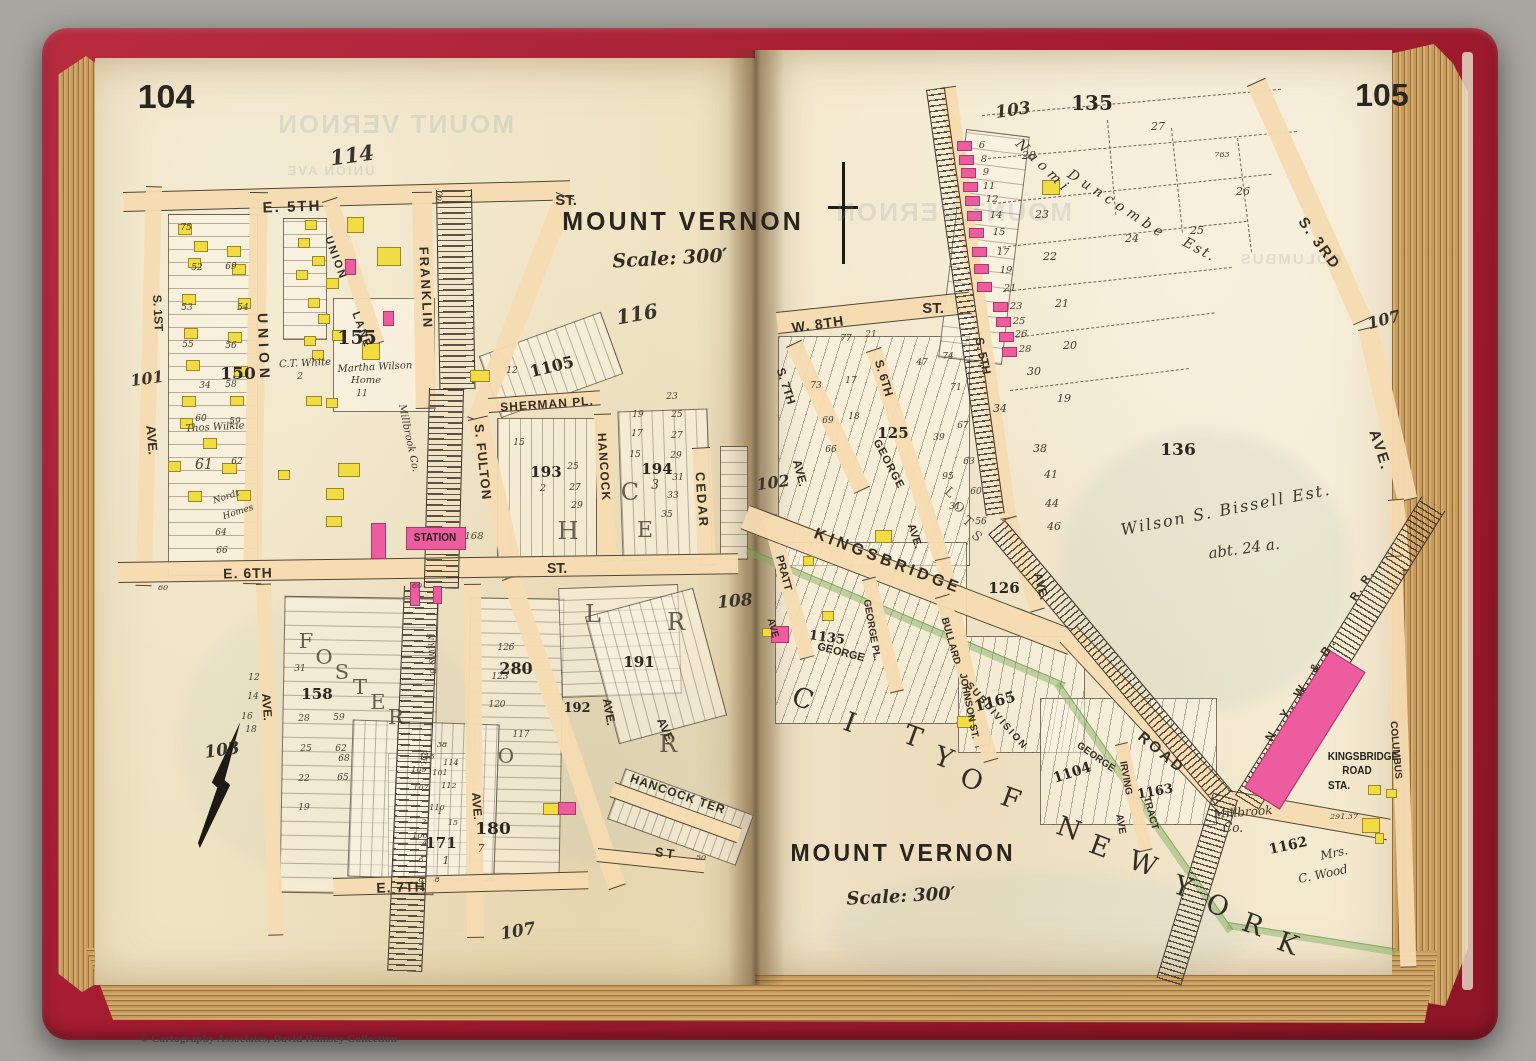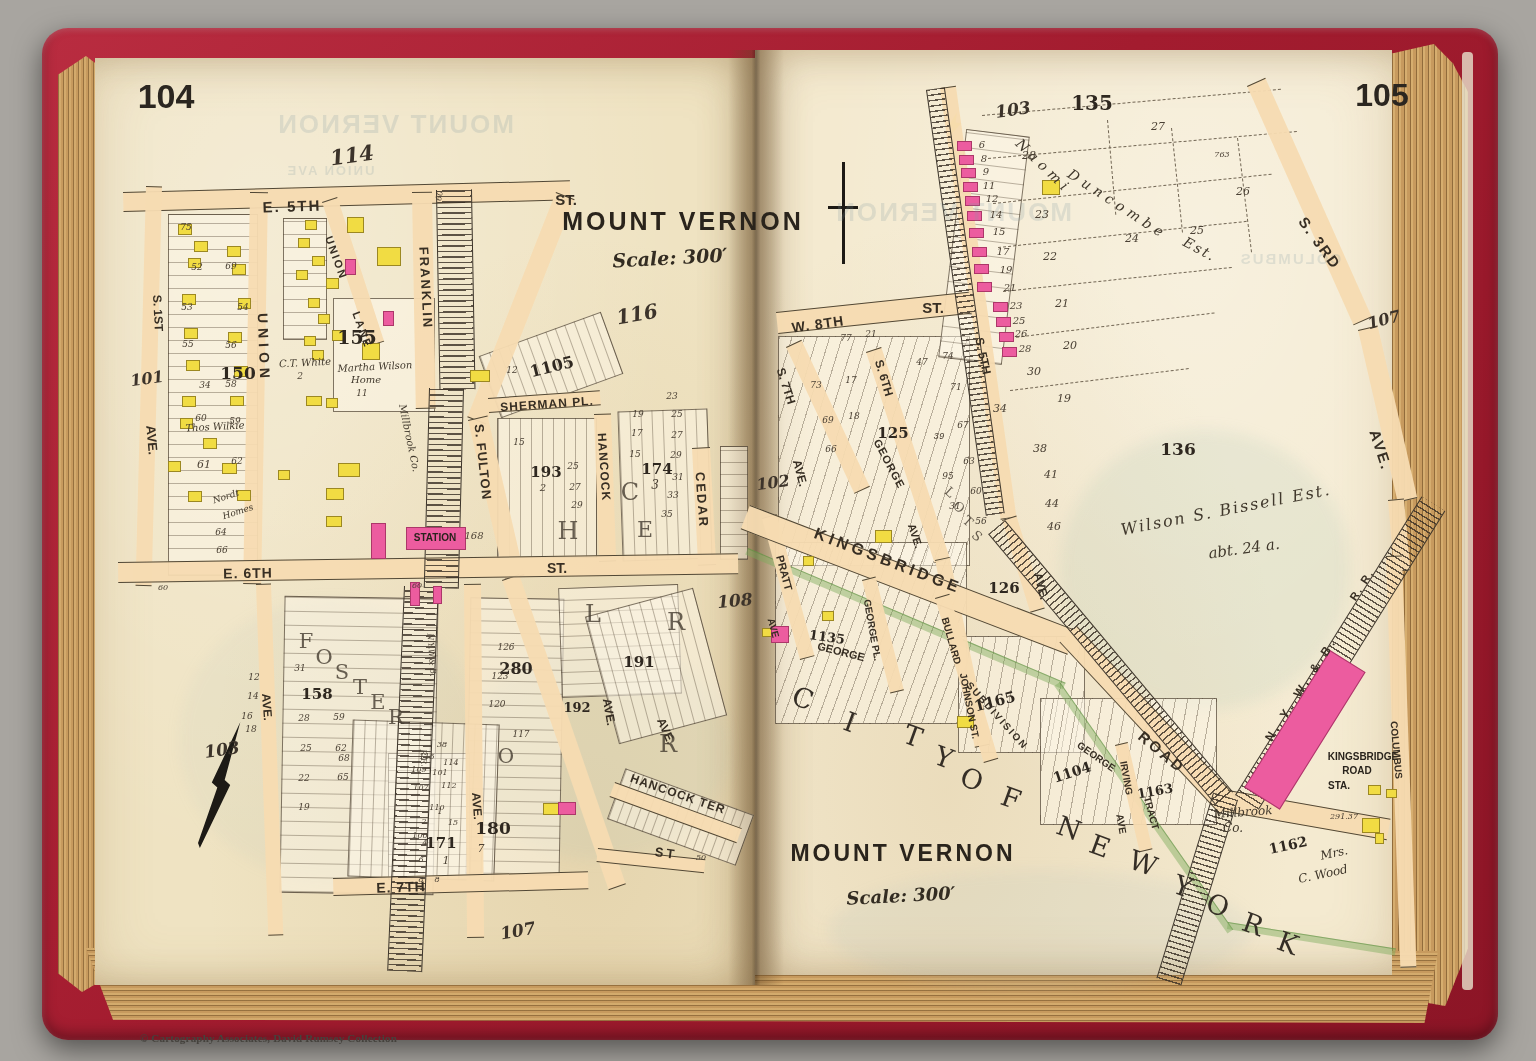--- a/index.html
+++ b/index.html
@@ -270,21 +270,21 @@
       <div class="lbl scr" style="left: 366px; top: 380px; font-size: 10px; transform: translate(-50%, -50%) rotate(0deg); letter-spacing: 0px;">Home</div>
       <div class="lbl tiny" style="left: 362px; top: 393px; font-size: 9px; transform: translate(-50%, -50%) rotate(0deg); letter-spacing: 0px;">11</div>
       <div class="lbl scr" style="left: 215px; top: 427px; font-size: 10px; transform: translate(-50%, -50%) rotate(-3deg); letter-spacing: 0px;">Thos Wilkie</div>
       <div class="lbl scr" style="left: 226px; top: 497px; font-size: 9px; transform: translate(-50%, -50%) rotate(-18deg); letter-spacing: 0px;">Nordt</div>
       <div class="lbl scr" style="left: 238px; top: 512px; font-size: 9px; transform: translate(-50%, -50%) rotate(-18deg); letter-spacing: 0px;">Homes</div>
       <div class="lbl ref" style="left: 147px; top: 379px; font-size: 16px; transform: translate(-50%, -50%) rotate(-8deg); letter-spacing: 0px;">101</div>
       <div class="lbl sta" style="left: 435px; top: 538px; font-size: 10px; transform: translate(-50%, -50%) rotate(0deg); letter-spacing: 0px;">STATION</div>
       <div class="lbl tiny" style="left: 474px; top: 536px; font-size: 10px; transform: translate(-50%, -50%) rotate(0deg); letter-spacing: 0px;">168</div>
       <div class="lbl blkn" style="left: 546px; top: 472px; font-size: 15px; transform: translate(-50%, -50%) rotate(0deg); letter-spacing: 0px;">193</div>
       <div class="lbl tiny" style="left: 543px; top: 488px; font-size: 10px; transform: translate(-50%, -50%) rotate(0deg); letter-spacing: 0px;">2</div>
-      <div class="lbl blkn" style="left: 657px; top: 469px; font-size: 15px; transform: translate(-50%, -50%) rotate(0deg); letter-spacing: 0px;">174</div>
+      <div class="lbl blkn" style="left: 657px; top: 469px; font-size: 15px; transform: translate(-50%, -50%) rotate(0deg); letter-spacing: 0px;">194</div>
       <div class="lbl tiny" style="left: 655px; top: 485px; font-size: 12px; transform: translate(-50%, -50%) rotate(0deg); letter-spacing: 0px;">3</div>
       <div class="lbl st" style="left: 248px; top: 573px; font-size: 14px; transform: translate(-50%, -50%) rotate(-1deg); letter-spacing: 1px;">E. 6TH</div>
       <div class="lbl st" style="left: 557px; top: 568px; font-size: 14px; transform: translate(-50%, -50%) rotate(0deg); letter-spacing: 0px;">ST.</div>
       <div class="lbl ref" style="left: 735px; top: 601px; font-size: 17px; transform: translate(-50%, -50%) rotate(-5deg); letter-spacing: 0px;">108</div>
       <div class="lbl blkn" style="left: 516px; top: 669px; font-size: 16px; transform: translate(-50%, -50%) rotate(0deg); letter-spacing: 0px;">280</div>
       <div class="lbl blkn" style="left: 317px; top: 694px; font-size: 15px; transform: translate(-50%, -50%) rotate(0deg); letter-spacing: 0px;">158</div>
       <div class="lbl blkn" style="left: 639px; top: 662px; font-size: 15px; transform: translate(-50%, -50%) rotate(0deg); letter-spacing: 0px;">191</div>
       <div class="lbl blkn" style="left: 577px; top: 707px; font-size: 13px; transform: translate(-50%, -50%) rotate(0deg); letter-spacing: 0px;">192</div>
       <div class="lbl st" style="left: 609px; top: 712px; font-size: 12px; transform: translate(-50%, -50%) rotate(80deg); letter-spacing: 0px;">AVE.</div>
       <div class="lbl st" style="left: 666px; top: 731px; font-size: 12px; transform: translate(-50%, -50%) rotate(66deg); letter-spacing: 0px;">AVE.</div>
@@ -322,21 +322,21 @@
       <div class="lbl tiny" style="left: 197px; top: 267px; font-size: 9px; transform: translate(-50%, -50%) rotate(0deg); letter-spacing: 0px;">52</div>
       <div class="lbl tiny" style="left: 231px; top: 266px; font-size: 9px; transform: translate(-50%, -50%) rotate(0deg); letter-spacing: 0px;">69</div>
       <div class="lbl tiny" style="left: 187px; top: 307px; font-size: 9px; transform: translate(-50%, -50%) rotate(0deg); letter-spacing: 0px;">53</div>
       <div class="lbl tiny" style="left: 243px; top: 307px; font-size: 9px; transform: translate(-50%, -50%) rotate(0deg); letter-spacing: 0px;">54</div>
       <div class="lbl tiny" style="left: 188px; top: 344px; font-size: 9px; transform: translate(-50%, -50%) rotate(0deg); letter-spacing: 0px;">55</div>
       <div class="lbl tiny" style="left: 231px; top: 345px; font-size: 9px; transform: translate(-50%, -50%) rotate(0deg); letter-spacing: 0px;">56</div>
       <div class="lbl tiny" style="left: 205px; top: 385px; font-size: 9px; transform: translate(-50%, -50%) rotate(0deg); letter-spacing: 0px;">34</div>
       <div class="lbl tiny" style="left: 231px; top: 384px; font-size: 9px; transform: translate(-50%, -50%) rotate(0deg); letter-spacing: 0px;">58</div>
       <div class="lbl tiny" style="left: 235px; top: 421px; font-size: 9px; transform: translate(-50%, -50%) rotate(0deg); letter-spacing: 0px;">59</div>
       <div class="lbl tiny" style="left: 201px; top: 418px; font-size: 9px; transform: translate(-50%, -50%) rotate(0deg); letter-spacing: 0px;">60</div>
-      <div class="lbl tiny" style="left: 204px; top: 464px; font-size: 11px; transform: translate(-50%, -50%) rotate(0deg); letter-spacing: 0px;">61</div>
+      <div class="lbl tiny" style="left: 204px; top: 464px; font-size: 14px; transform: translate(-50%, -50%) rotate(0deg); letter-spacing: 0px;">61</div>
       <div class="lbl tiny" style="left: 237px; top: 461px; font-size: 9px; transform: translate(-50%, -50%) rotate(0deg); letter-spacing: 0px;">62</div>
       <div class="lbl tiny" style="left: 221px; top: 532px; font-size: 9px; transform: translate(-50%, -50%) rotate(0deg); letter-spacing: 0px;">64</div>
       <div class="lbl tiny" style="left: 222px; top: 550px; font-size: 9px; transform: translate(-50%, -50%) rotate(0deg); letter-spacing: 0px;">66</div>
       <div class="lbl tiny" style="left: 254px; top: 677px; font-size: 9px; transform: translate(-50%, -50%) rotate(0deg); letter-spacing: 0px;">12</div>
       <div class="lbl tiny" style="left: 253px; top: 696px; font-size: 9px; transform: translate(-50%, -50%) rotate(0deg); letter-spacing: 0px;">14</div>
       <div class="lbl tiny" style="left: 247px; top: 716px; font-size: 9px; transform: translate(-50%, -50%) rotate(0deg); letter-spacing: 0px;">16</div>
       <div class="lbl tiny" style="left: 251px; top: 729px; font-size: 9px; transform: translate(-50%, -50%) rotate(0deg); letter-spacing: 0px;">18</div>
       <div class="lbl tiny" style="left: 300px; top: 668px; font-size: 9px; transform: translate(-50%, -50%) rotate(0deg); letter-spacing: 0px;">31</div>
       <div class="lbl tiny" style="left: 304px; top: 718px; font-size: 9px; transform: translate(-50%, -50%) rotate(0deg); letter-spacing: 0px;">28</div>
       <div class="lbl tiny" style="left: 339px; top: 717px; font-size: 9px; transform: translate(-50%, -50%) rotate(0deg); letter-spacing: 0px;">59</div>
@@ -442,21 +442,21 @@
       <div class="lbl tiny" style="left: 846px; top: 338px; font-size: 9px; transform: translate(-50%, -50%) rotate(0deg); letter-spacing: 0px;">77</div>
       <div class="lbl tiny" style="left: 871px; top: 334px; font-size: 9px; transform: translate(-50%, -50%) rotate(0deg); letter-spacing: 0px;">21</div>
       <div class="lbl tiny" style="left: 816px; top: 385px; font-size: 9px; transform: translate(-50%, -50%) rotate(0deg); letter-spacing: 0px;">73</div>
       <div class="lbl tiny" style="left: 851px; top: 380px; font-size: 9px; transform: translate(-50%, -50%) rotate(0deg); letter-spacing: 0px;">17</div>
       <div class="lbl tiny" style="left: 922px; top: 362px; font-size: 9px; transform: translate(-50%, -50%) rotate(0deg); letter-spacing: 0px;">47</div>
       <div class="lbl tiny" style="left: 948px; top: 356px; font-size: 9px; transform: translate(-50%, -50%) rotate(0deg); letter-spacing: 0px;">74</div>
       <div class="lbl tiny" style="left: 956px; top: 387px; font-size: 9px; transform: translate(-50%, -50%) rotate(0deg); letter-spacing: 0px;">71</div>
       <div class="lbl tiny" style="left: 828px; top: 420px; font-size: 9px; transform: translate(-50%, -50%) rotate(0deg); letter-spacing: 0px;">69</div>
       <div class="lbl tiny" style="left: 854px; top: 416px; font-size: 9px; transform: translate(-50%, -50%) rotate(0deg); letter-spacing: 0px;">18</div>
       <div class="lbl tiny" style="left: 963px; top: 425px; font-size: 9px; transform: translate(-50%, -50%) rotate(0deg); letter-spacing: 0px;">67</div>
-      <div class="lbl tiny" style="left: 939px; top: 437px; font-size: 9px; transform: translate(-50%, -50%) rotate(0deg); letter-spacing: 0px; font-family: Liberation Mono, monospace;">39</div>
+      <div class="lbl tiny" style="left: 939px; top: 437px; font-size: 9px; transform: translate(-50%, -50%) rotate(0deg); letter-spacing: 0px;">39</div>
       <div class="lbl tiny" style="left: 831px; top: 449px; font-size: 9px; transform: translate(-50%, -50%) rotate(0deg); letter-spacing: 0px;">66</div>
       <div class="lbl tiny" style="left: 969px; top: 461px; font-size: 9px; transform: translate(-50%, -50%) rotate(0deg); letter-spacing: 0px;">63</div>
       <div class="lbl tiny" style="left: 948px; top: 476px; font-size: 9px; transform: translate(-50%, -50%) rotate(0deg); letter-spacing: 0px;">95</div>
       <div class="lbl tiny" style="left: 976px; top: 491px; font-size: 9px; transform: translate(-50%, -50%) rotate(0deg); letter-spacing: 0px;">60</div>
       <div class="lbl tiny" style="left: 955px; top: 506px; font-size: 9px; transform: translate(-50%, -50%) rotate(0deg); letter-spacing: 0px;">31</div>
       <div class="lbl tiny" style="left: 981px; top: 521px; font-size: 9px; transform: translate(-50%, -50%) rotate(0deg); letter-spacing: 0px;">56</div>
       <div class="lbl st" style="left: 888px; top: 561px; font-size: 16px; transform: translate(-50%, -50%) rotate(21deg); letter-spacing: 4px;">KINGSBRIDGE</div>
       <div class="lbl st" style="left: 1162px; top: 752px; font-size: 15px; transform: translate(-50%, -50%) rotate(40deg); letter-spacing: 3px;">ROAD</div>
       <div class="lbl blkn" style="left: 1004px; top: 588px; font-size: 15px; transform: translate(-50%, -50%) rotate(0deg); letter-spacing: 0px;">126</div>
       <div class="lbl st" style="left: 784px; top: 573px; font-size: 11px; transform: translate(-50%, -50%) rotate(75deg); letter-spacing: 0px;">PRATT</div>

